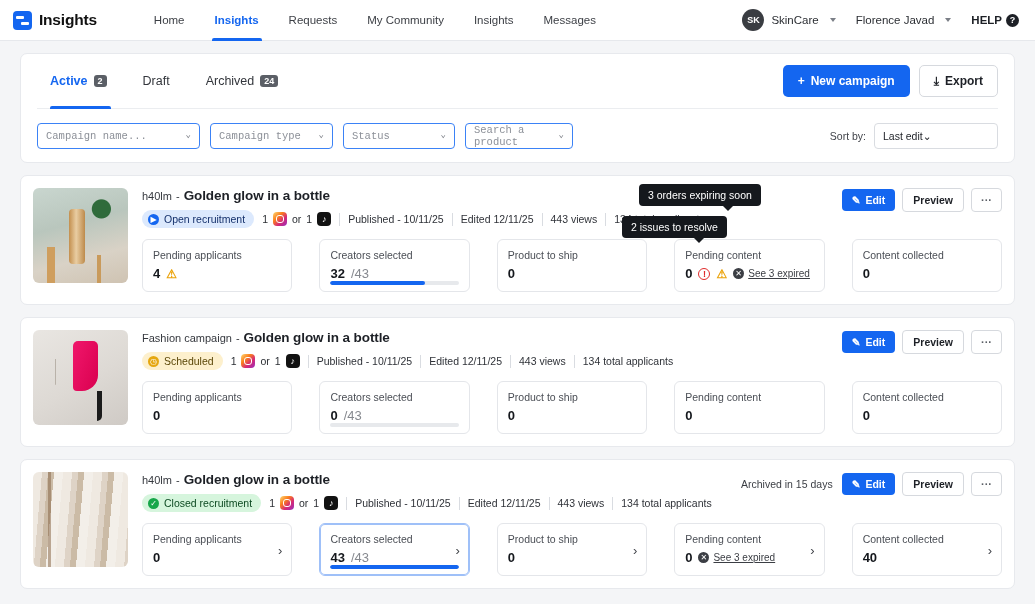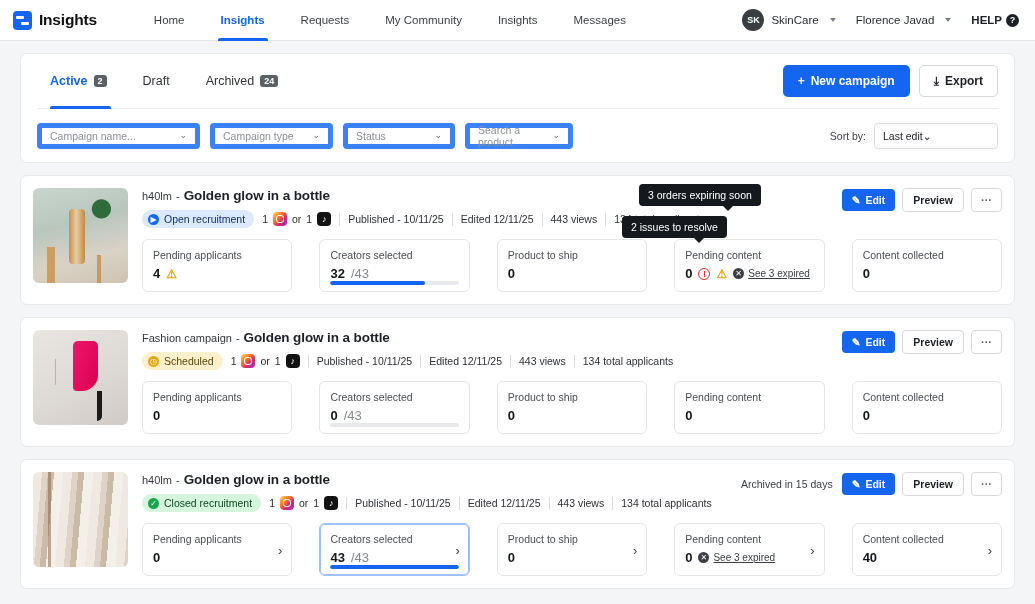--- a/index.html
+++ b/index.html
@@ -23,21 +23,21 @@
     width: 19px; height: 19px; border-radius: 4px;
     background: #1466f0; position: relative; flex: none;
   }
   .logo-mark::before, .logo-mark::after {
     content: ""; position: absolute; background: #fff; border-radius: 1px;
   }
   .logo-mark::before { width: 8px; height: 3px; left: 3px; top: 5px; }
   .logo-mark::after  { width: 8px; height: 3px; left: 8px; top: 11px; }
   .brand-name { font-size: 15.5px; font-weight: bold; letter-spacing: -.2px; color:#111; }
 
-  .nav { display: flex; align-items: flex-start; gap: 6px; margin-left: 42px; height: 41px; }
+  .nav { display: flex; align-items: flex-start; gap: 0px; margin-left: 42px; height: 41px; }
   .nav-item {
     font-size: 11.5px; color: #3c3f45; padding: 0 15px;
     height: 41px; display: flex; align-items: center; cursor: pointer;
     position: relative; white-space: nowrap;
   }
   .nav-item.active { color: #1466f0; font-weight: bold; }
   .nav-item.active::after {
     content: ""; position: absolute; left: 12px; right: 12px; bottom: 0;
     height: 2.5px; background: #1466f0; border-radius: 2px 2px 0 0;
   }
@@ -92,23 +92,23 @@
   .panel-actions { margin-left: auto; display: flex; gap: 9px; align-items: center; }
   .btn {
     border-radius: 5px; font-size: 12px; font-weight: bold;
     display: inline-flex; align-items: center; gap: 6px; cursor: pointer; white-space: nowrap;
   }
   .btn-primary { background: #1466f0; color: #fff; border: none; padding: 9px 15px; }
   .btn-ghost { background: #fff; color: #1d2026; border: 1px solid #d6d9de; padding: 8px 14px; }
 
   .filters { display: flex; align-items: center; height: 53px; gap: 10px; }
   .select {
-    height: 26px; border: 5px solid #3b82f6; border-radius: 4px; background: #fff;
+    height: 26px; border: 1px solid #3b82f6; border-radius: 4px; background: #fff;
     display: flex; align-items: center; padding: 0 8px; font-size: 10.5px; color: #8c9098;
-    cursor: pointer; position: relative;
+    cursor: pointer; position: relative; font-family: Liberation Mono, monospace;
   }
   .select .chev {
     margin-left: auto; padding-left: 10px; color: #6b6f77; font-size: 9px; line-height: 1;
   }
   .sel-w1 { width: 163px; } .sel-w2 { width: 123px; }
   .sel-w3 { width: 112px; } .sel-w4 { width: 108px; }
   .sortwrap { margin-left: auto; display: flex; align-items: center; gap: 8px; }
   .sort-label { font-size: 10.5px; color: #41444a; }
   .sort-select {
     width: 124px; height: 26px; border: 1px solid #d9dce1; border-radius: 4px; background: #fff;

